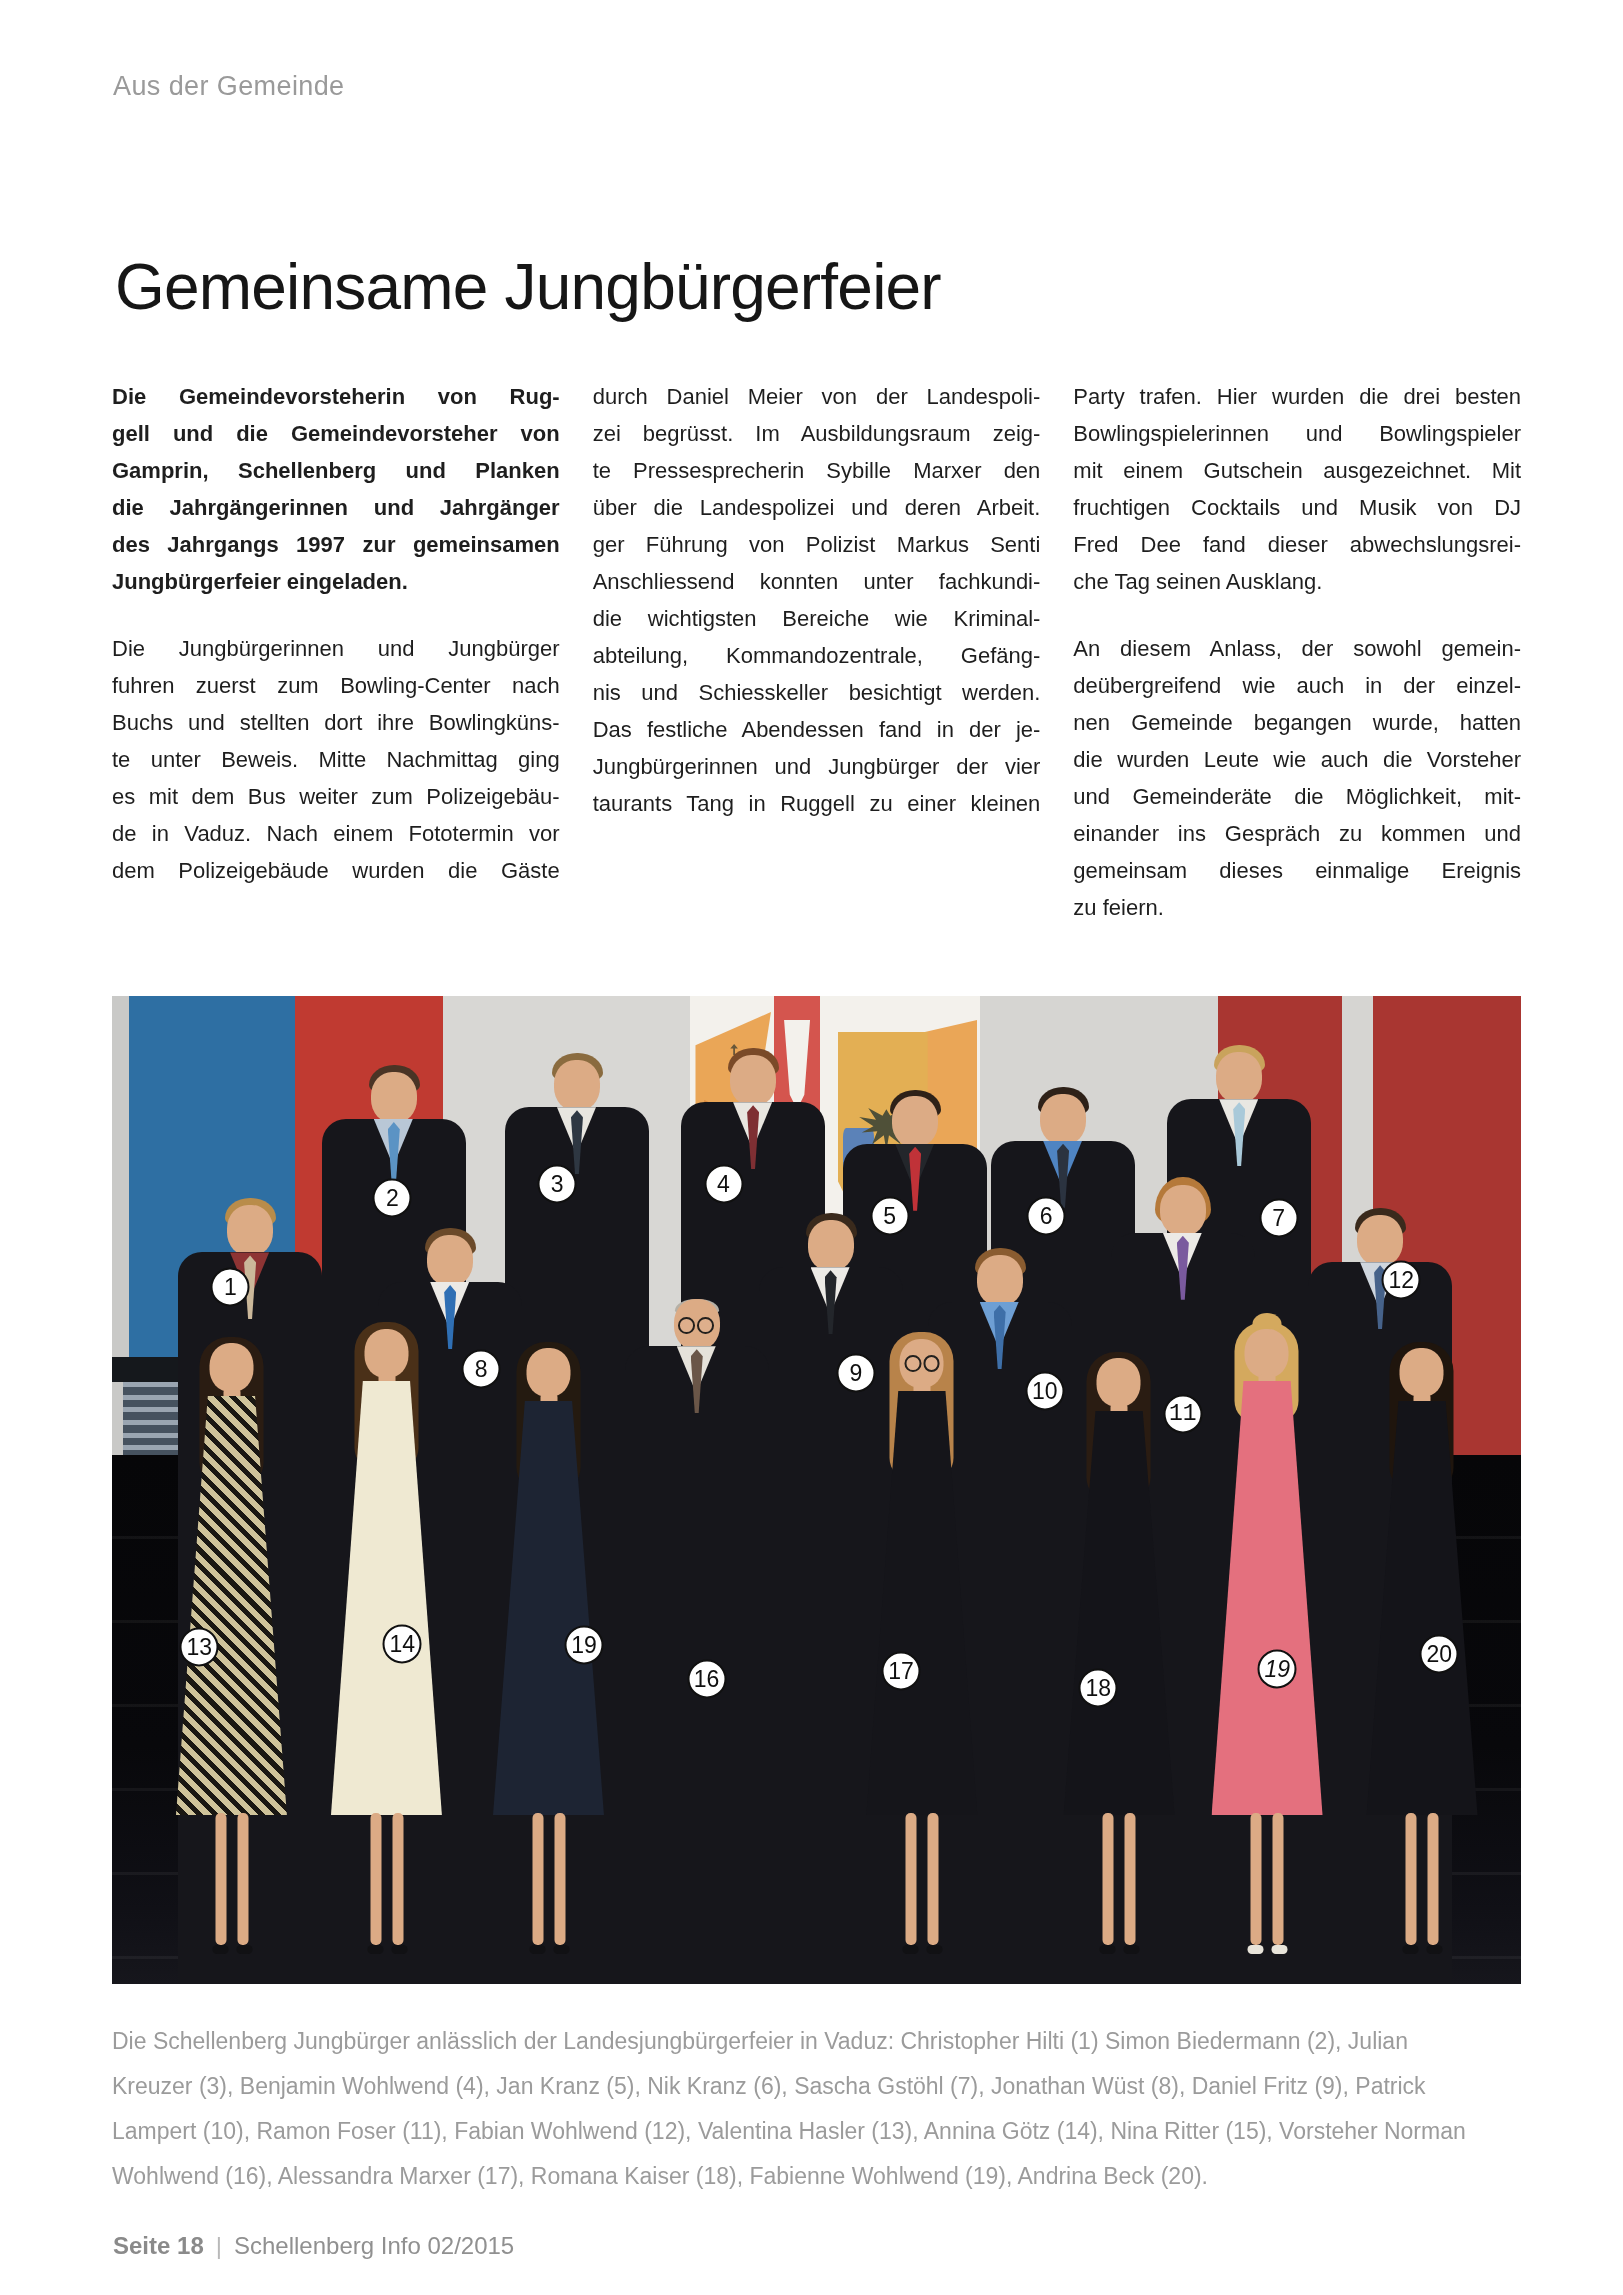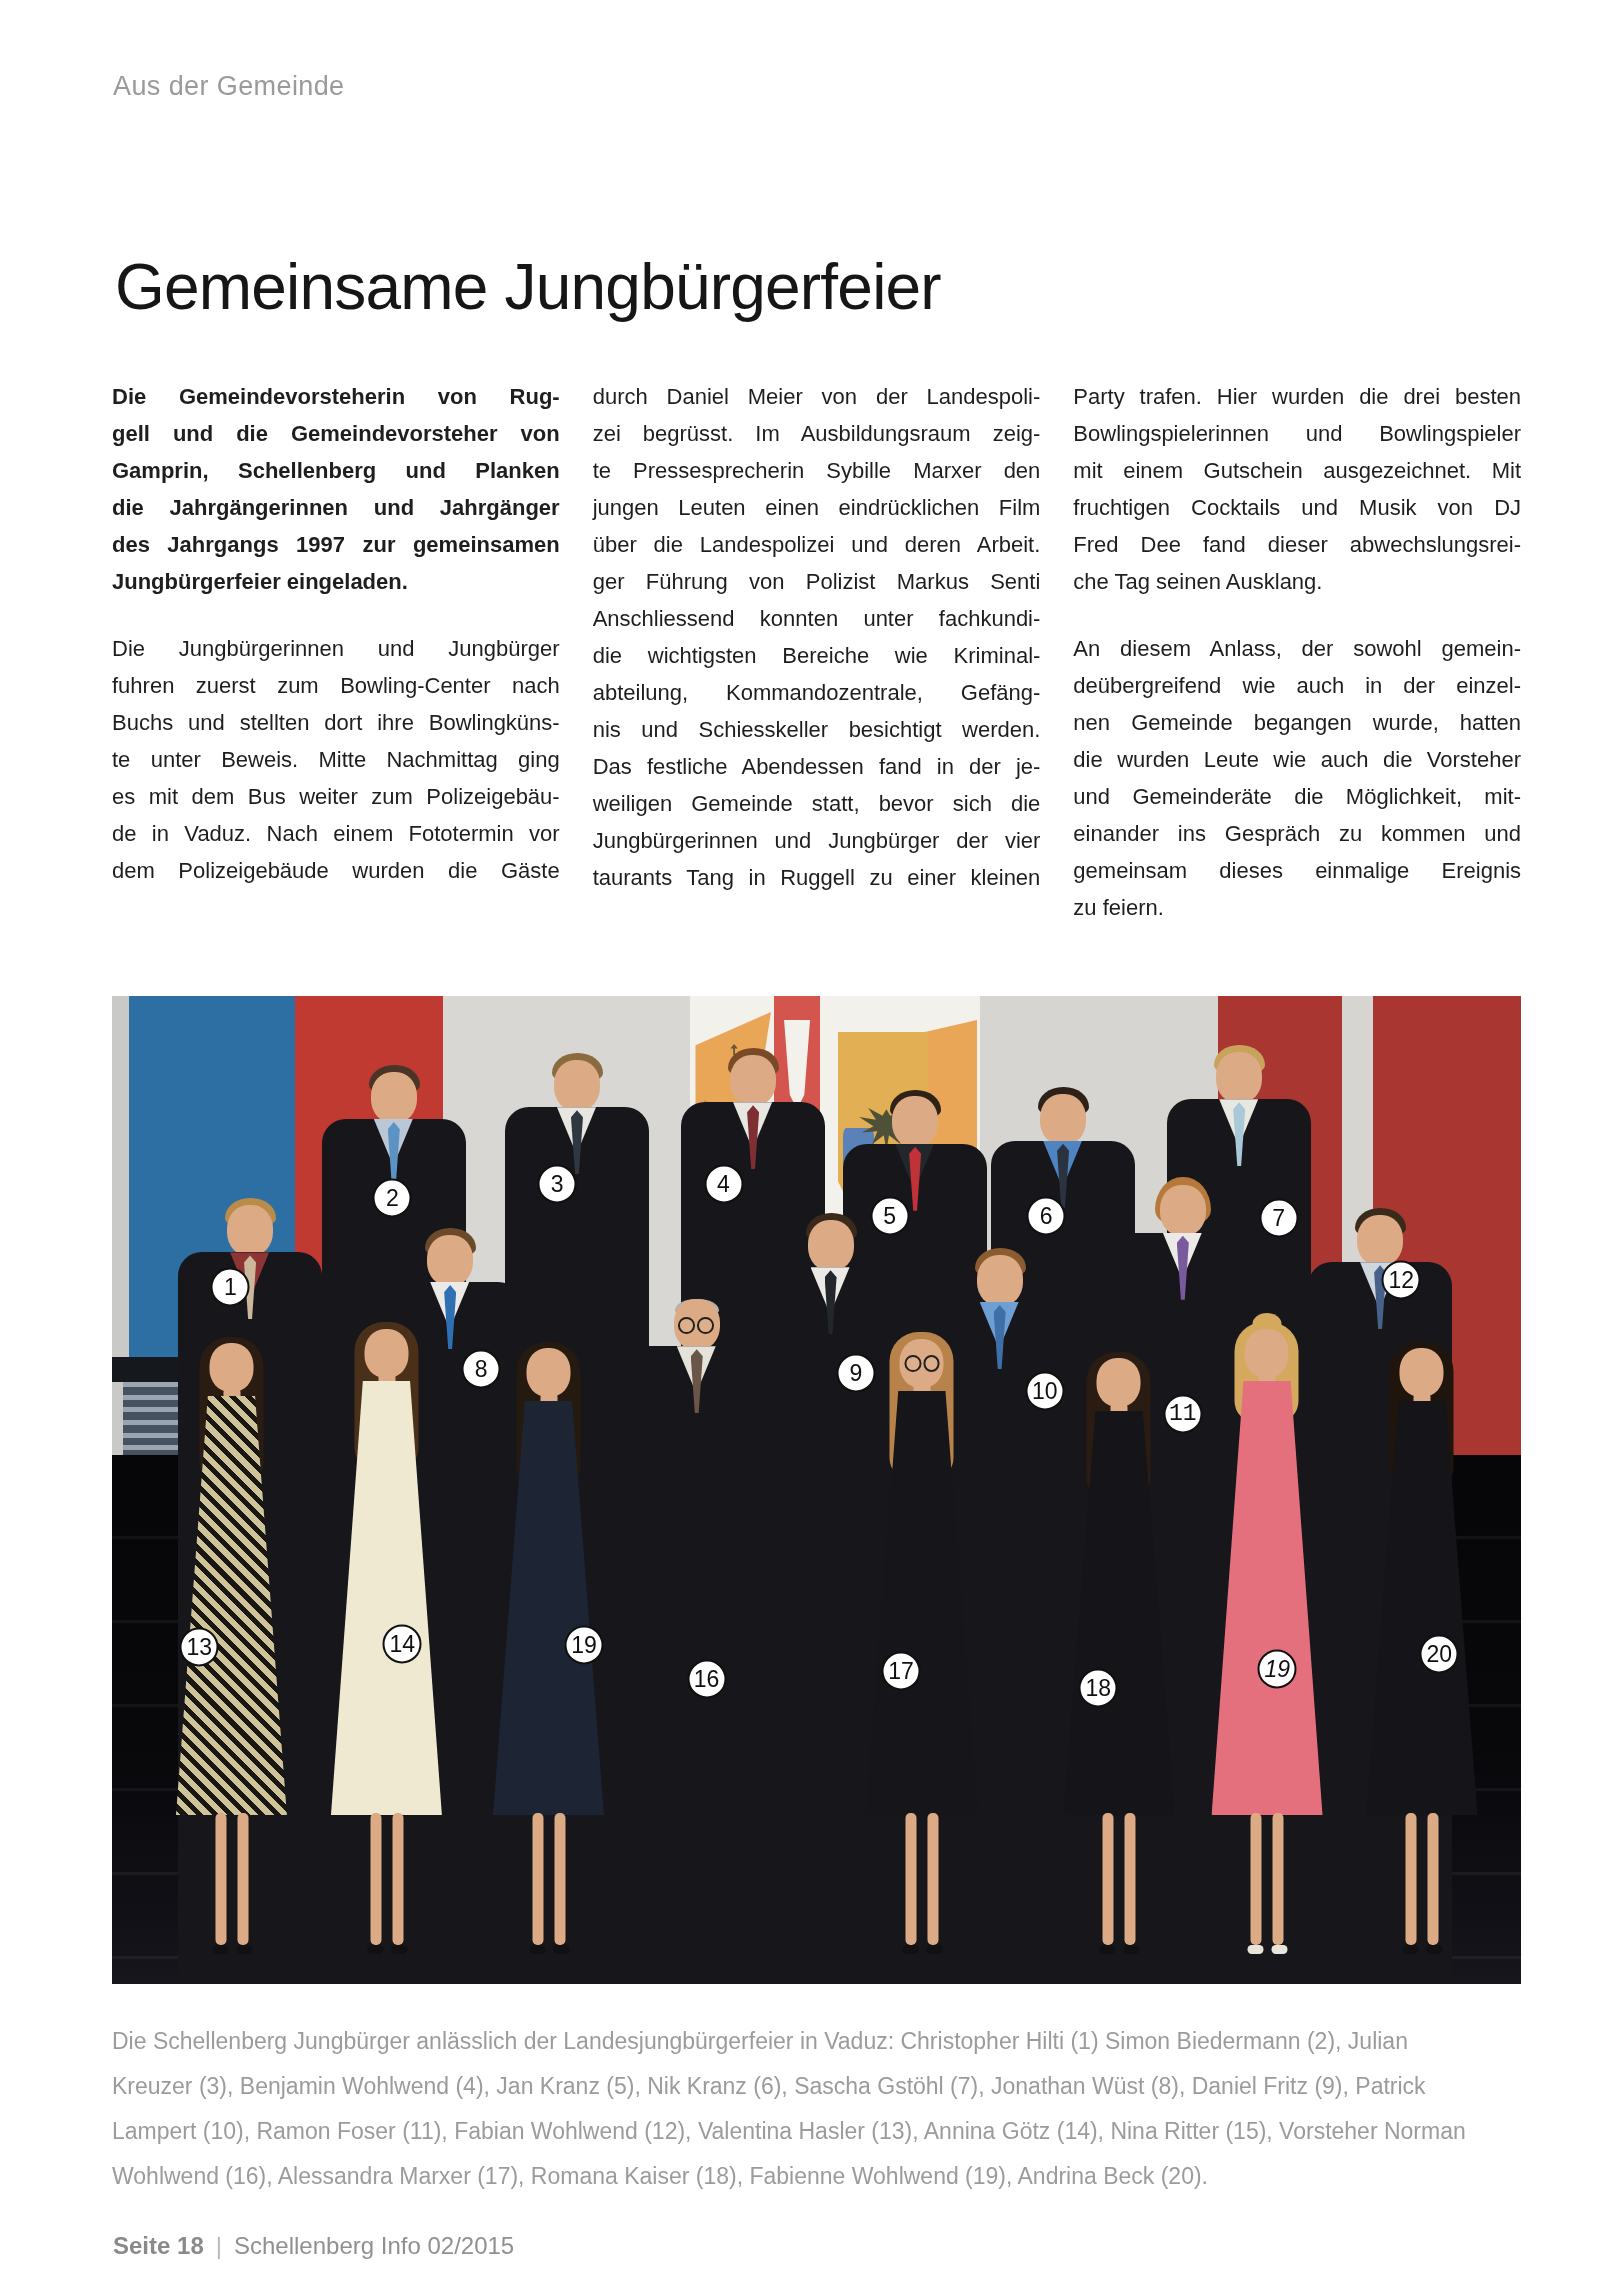--- a/index.html
+++ b/index.html
@@ -93,29 +93,27 @@
         <div class="line">es mit dem Bus weiter zum Polizeigebäu-</div>
         <div class="line">de in Vaduz. Nach einem Fototermin vor</div>
         <div class="line">dem Polizeigebäude wurden die Gäste</div>
       </div>
     </div>
     <div class="col">
       <div class="para">
         <div class="line">durch Daniel Meier von der Landespoli-</div>
         <div class="line">zei begrüsst. Im Ausbildungsraum zeig-</div>
         <div class="line">te Pressesprecherin Sybille Marxer den</div>
-        <div class="line">jungen Leuten einen eindrücklichen Film</div>
         <div class="line">über die Landespolizei und deren Arbeit.</div>
         <div class="line">ger Führung von Polizist Markus Senti</div>
         <div class="line">Anschliessend konnten unter fachkundi-</div>
         <div class="line">die wichtigsten Bereiche wie Kriminal-</div>
         <div class="line">abteilung, Kommandozentrale, Gefäng-</div>
         <div class="line">nis und Schiesskeller besichtigt werden.</div>
         <div class="line">Das festliche Abendessen fand in der je-</div>
-        <div class="line">weiligen Gemeinde statt, bevor sich die</div>
         <div class="line">Jungbürgerinnen und Jungbürger der vier</div>
         <div class="line">taurants Tang in Ruggell zu einer kleinen</div>
       </div>
     </div>
     <div class="col">
       <div class="para">
         <div class="line">Party trafen. Hier wurden die drei besten</div>
         <div class="line">Bowlingspielerinnen und Bowlingspieler</div>
         <div class="line">mit einem Gutschein ausgezeichnet. Mit</div>
         <div class="line">fruchtigen Cocktails und Musik von DJ</div>

